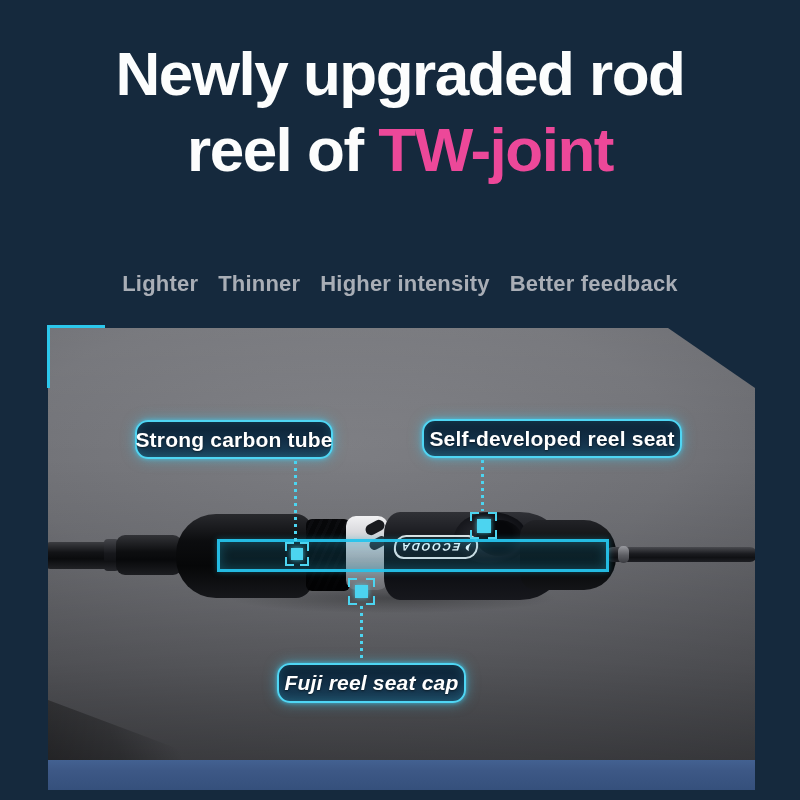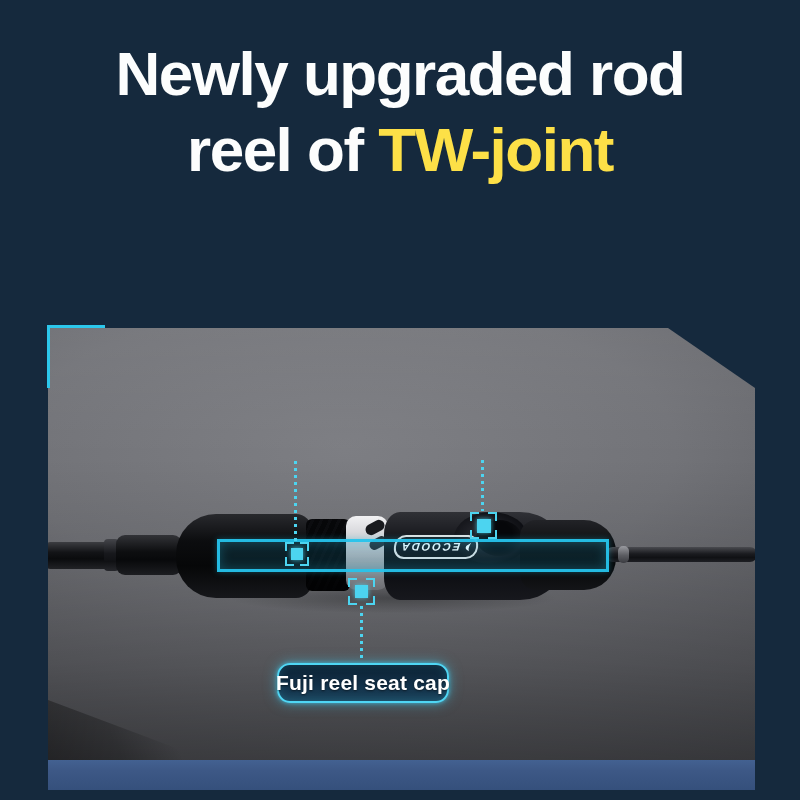--- a/index.html
+++ b/index.html
@@ -2,21 +2,21 @@
 <html><head>
 <meta charset="utf-8">
 <style>
   html,body{margin:0;padding:0;}
   body{width:800px;height:800px;overflow:hidden;font-family:"Liberation Sans","DejaVu Sans",sans-serif;}
   .page{position:relative;width:800px;height:800px;background:#15293d;overflow:hidden;}
 
   
   .headline{position:absolute;top:36px;left:0;width:800px;text-align:center;
     font-weight:bold;font-size:62px;line-height:76px;letter-spacing:-1.5px;color:#fcfdfd;}
-  .headline .hl{color:#fde047;}
+  .headline .hl{color:#ec4899;}
 
   .subtitle{position:absolute;top:271px;left:0;width:800px;display:flex;justify-content:center;gap:20px;
     font-weight:bold;font-size:22px;color:#a9aeb6;letter-spacing:0.2px;}
 
   
   .corner-accent{position:absolute;left:47px;top:325px;width:55px;height:60px;
     border-top:3px solid #2cc7eb;border-left:3px solid #2cc7eb;z-index:3;}
   .photo{position:absolute;left:48px;top:328px;width:707px;height:432px;
     background:
       radial-gradient(130% 95% at 42% 28%, #7d7e83 0%, #727378 36%, #5d5e63 66%, #47484d 100%);
@@ -92,32 +92,38 @@
   .b2 .sq{width:14px;height:14px;}
   .b3 .sq{width:13px;height:13px;}
 
   .callout{position:absolute;z-index:4;box-sizing:border-box;display:flex;align-items:center;justify-content:center;
     border:2px solid #4fd6f4;border-radius:13px;color:#ffffff;font-weight:bold;font-size:21px;letter-spacing:0.2px;
     background:linear-gradient(180deg,#0c2133 0%,#123048 55%,#1b425a 100%);
     box-shadow:0 0 13px rgba(64,208,244,.5), 0 0 4px rgba(64,208,244,.65), inset 0 0 10px rgba(64,208,244,.20);
     text-shadow:0 1px 2px rgba(0,0,0,.5);white-space:nowrap;}
   .c1{left:135px;top:420px;width:198px;height:39px;}
   .c2{left:422px;top:419px;width:260px;height:39px;}
-  .c3{left:277px;top:663px;width:172px;height:40px;}
+  .c3{left:277px;top:663px;width:189px;height:40px;font-style:italic;}
 </style>
 </head>
 <body>
 
 <div class="page">
 
   <div class="headline">
     <div>Newly upgraded rod</div>
     <div><span>reel of </span><span class="hl">TW-joint</span></div>
   </div>
 
+  <div class="subtitle">
+    <span>Lighter</span>
+    <span>Thinner</span>
+    <span>Higher intensity</span>
+    <span>Better feedback</span>
+  </div>
 
   <div class="corner-accent"></div>
 
   <div class="photo">
     <div class="vignette"></div>
     <div class="corner-shadow"></div>
 
     <div class="rod">
       <div class="rod-shadow"></div>
       <div class="blank-left"></div>
@@ -165,17 +171,19 @@
     <span class="sq"></span>
   </div>
   <div class="tbracket b3">
     <i class="tl"></i>
       <i class="tr"></i>
       <i class="bl"></i>
       <i class="br"></i>
     <span class="sq"></span>
   </div>
 
+  <div class="callout c1">Strong carbon tube</div>
+  <div class="callout c2">Self-developed reel seat</div>
   <div class="callout c3">Fuji reel seat cap</div>
 
   <div class="bottom-bar"></div>
 
 </div>
 
 </body></html>

